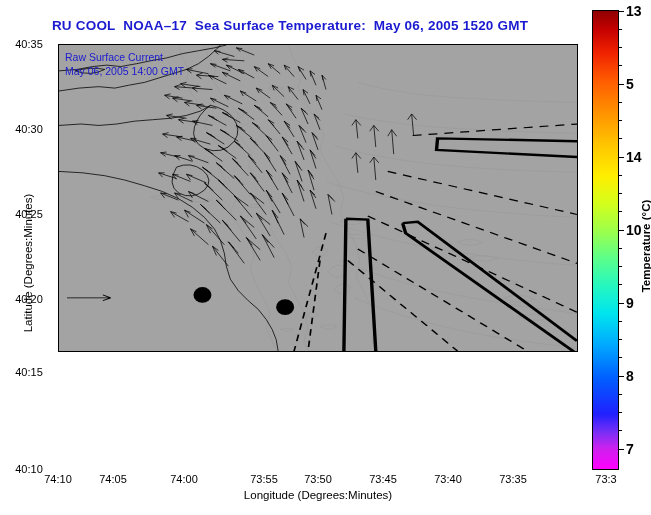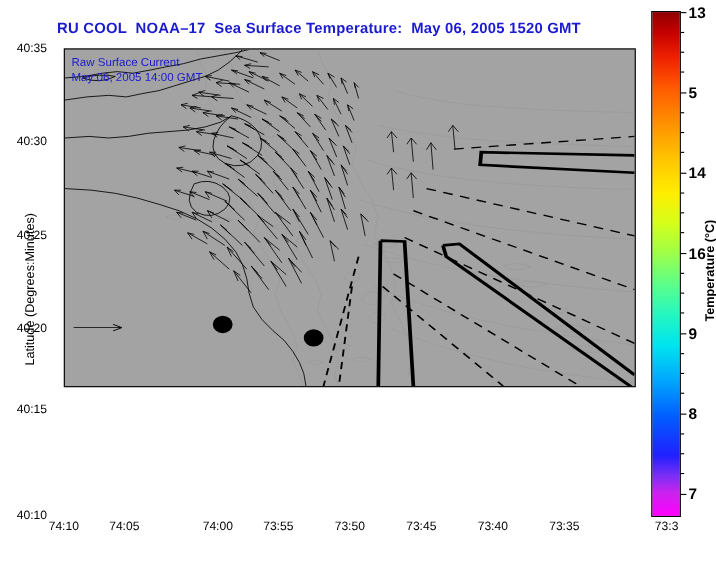--- a/index.html
+++ b/index.html
@@ -318,28 +318,29 @@
     </svg>
 
     <div class="ann ann1">Raw Surface Current</div>
     <div class="ann ann2">May 06, 2005 14:00 GMT</div>
     <div class="scalebar-label">30 cm/s</div>
   </div>
 
   <div>
     <div class="xtick-label" style="left:58px">74:10</div>
     <div class="xtick-label" style="left:113px">74:05</div>
-    <div class="xtick-label" style="left:198px">74:00</div>
-    <div class="xtick-label" style="left:253px">73:55</div>
+    <div class="xtick-label" style="left:184px">74:00</div>
+    <div class="xtick-label" style="left:264px">73:55</div>
     <div class="xtick-label" style="left:318px">73:50</div>
     <div class="xtick-label" style="left:383px">73:45</div>
     <div class="xtick-label" style="left:448px">73:40</div>
     <div class="xtick-label" style="left:513px">73:35</div>
     <div class="xtick-label" style="left:606px">73:3</div>
   </div>
+  <div class="xaxis-title">Longitude (Degrees:Minutes)</div>
 
   <div>
     <div class="ytick-label" style="top:44px;left:6px">40:35</div>
     <div class="ytick-label" style="top:129px;left:6px">40:30</div>
     <div class="ytick-label" style="top:214px;left:6px">40:25</div>
     <div class="ytick-label" style="top:299px;left:6px">40:20</div>
     <div class="ytick-label" style="top:372px;left:6px">40:15</div>
     <div class="ytick-label" style="top:469px;left:6px">40:10</div>
   </div>
   <div class="yaxis-title">Latitude (Degrees:Minutes)</div>
@@ -369,20 +370,20 @@
     <div class="cbar-tick-minor" style="top:339px"></div>
     <div class="cbar-tick-minor" style="top:357px"></div>
     <div class="cbar-tick-minor" style="top:394px"></div>
     <div class="cbar-tick-minor" style="top:412px"></div>
     <div class="cbar-tick-minor" style="top:430px"></div>
   </div>
   <div>
     <div class="cbar-label" style="top:11px">13</div>
     <div class="cbar-label" style="top:84px">5</div>
     <div class="cbar-label" style="top:157px">14</div>
-    <div class="cbar-label" style="top:230px">16</div>
+    <div class="cbar-label" style="top:230px">10</div>
     <div class="cbar-label" style="top:303px">9</div>
     <div class="cbar-label" style="top:376px">8</div>
     <div class="cbar-label" style="top:449px">7</div>
   </div>
   <div class="cbar-title">Temperature (°C)</div>
 
 </div>
 
 </body></html>

